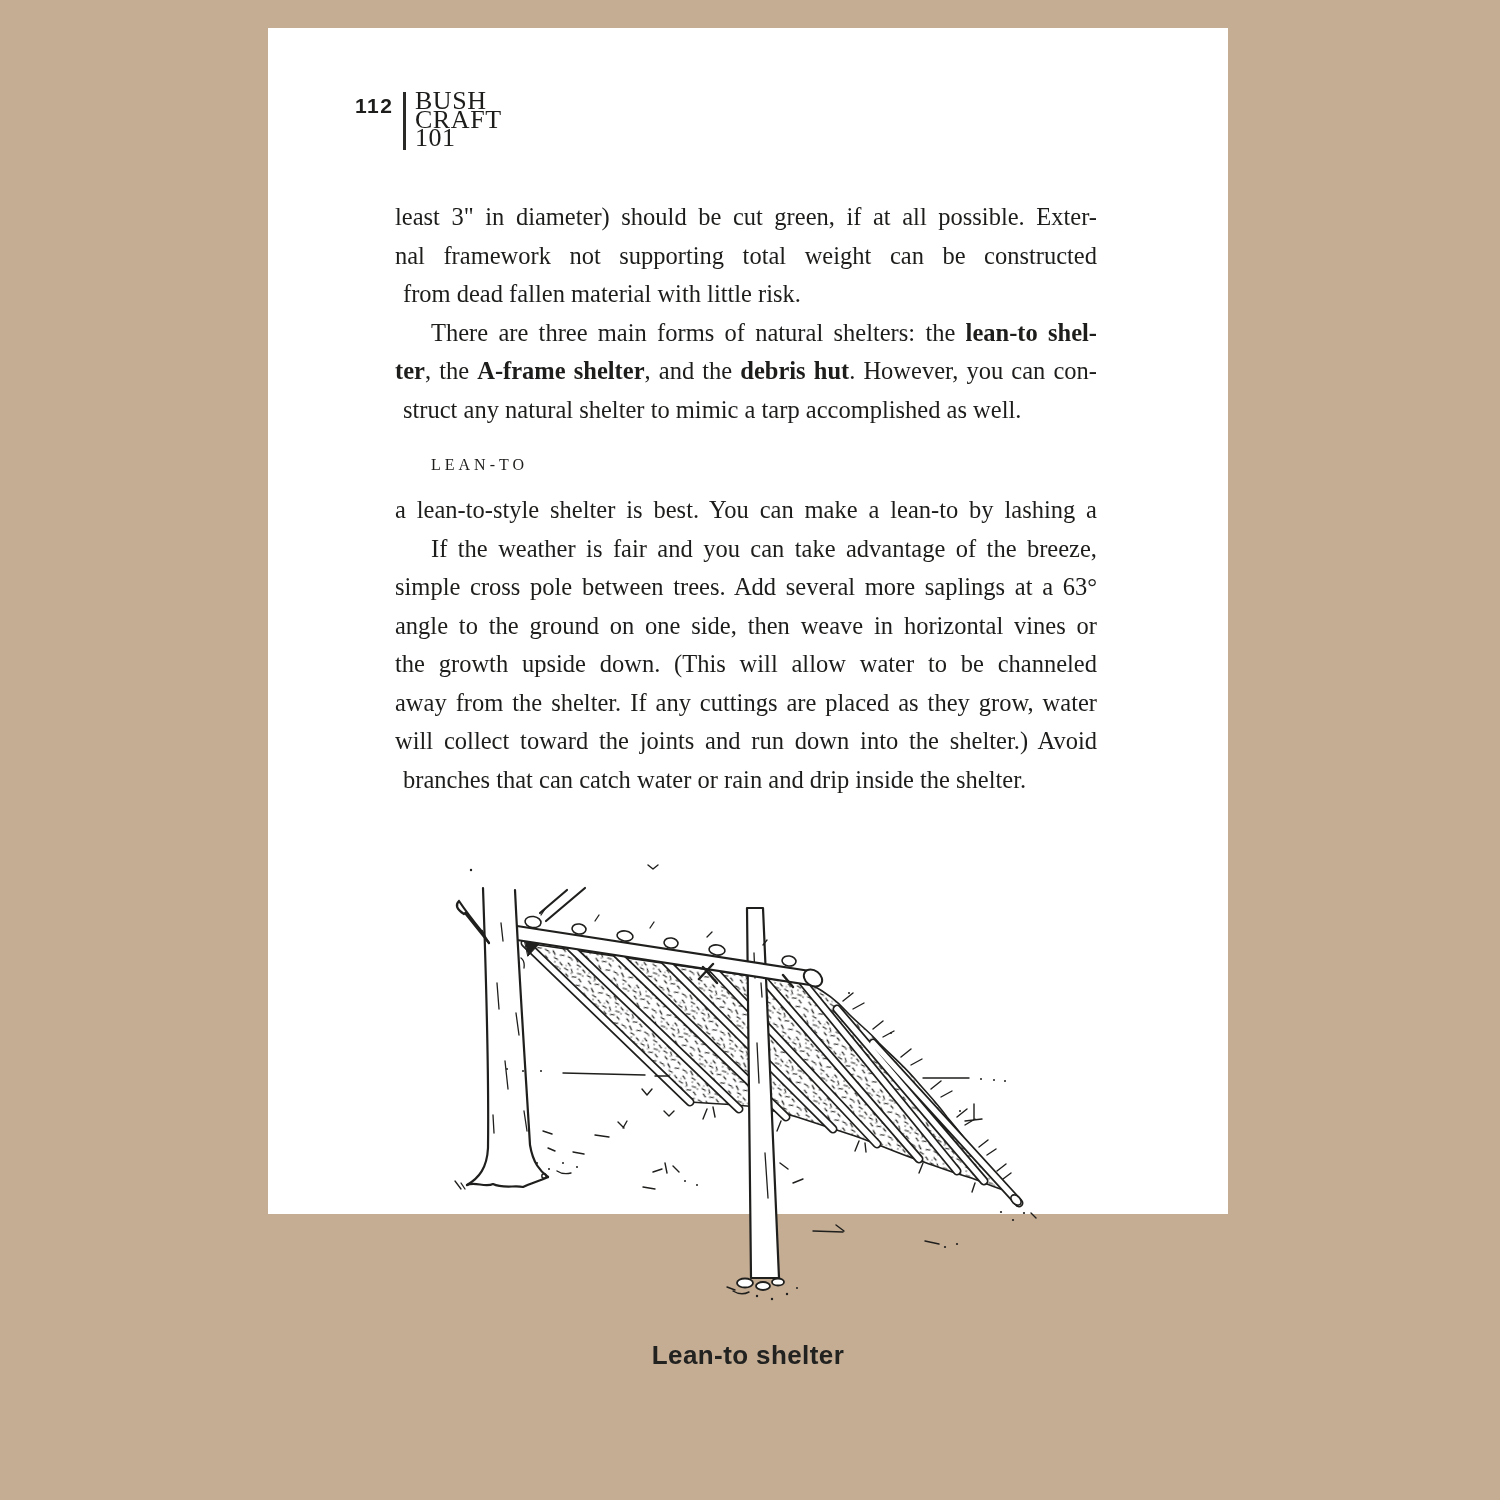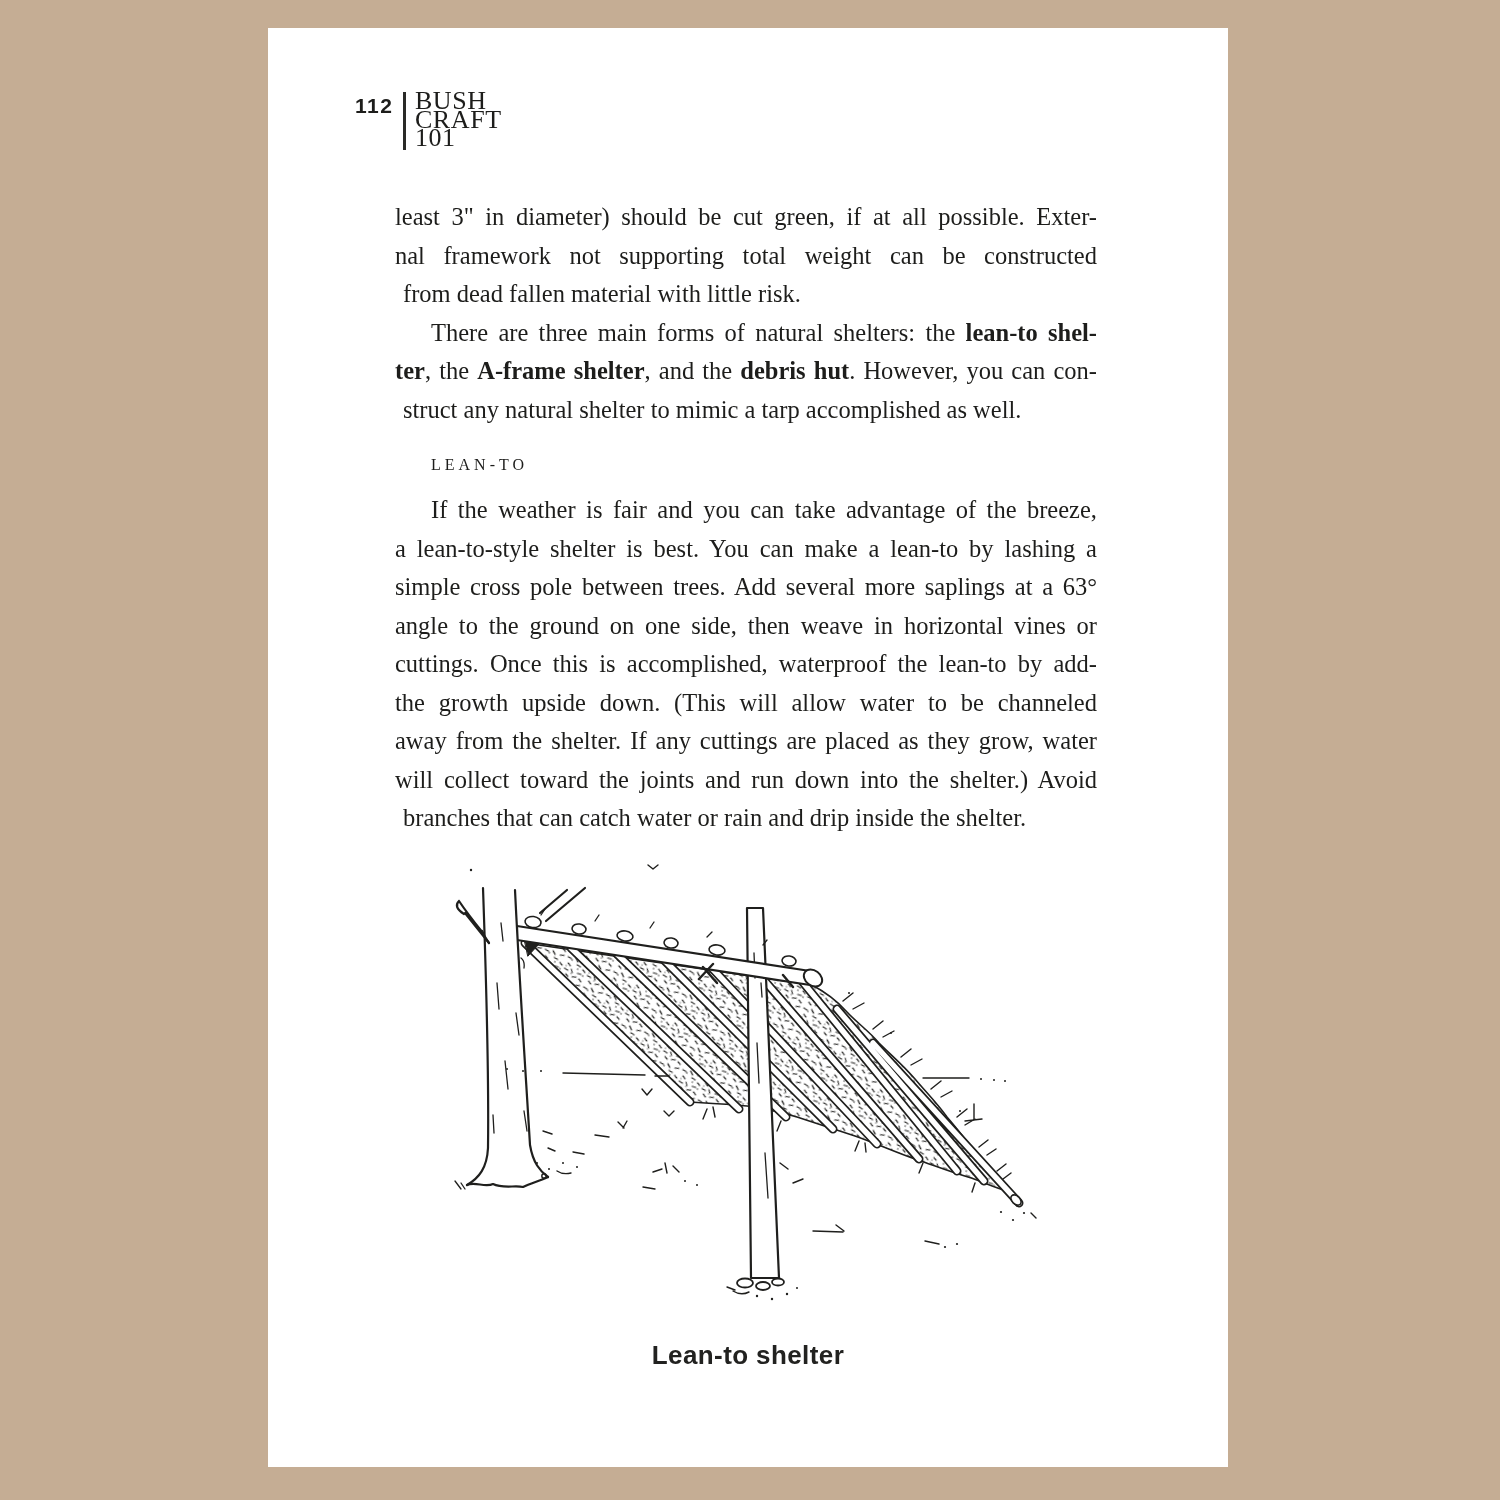--- a/index.html
+++ b/index.html
@@ -4,21 +4,21 @@
 <style>
   :root { --ink:#1d1d1b; }
   * { box-sizing: border-box; }
   body { margin:0; }
   .canvas {
     position:relative; width:1500px; height:1500px; overflow:hidden;
     background:#c5ad94; font-family:"Liberation Serif","DejaVu Serif",serif;
     color:var(--ink);
   }
   .paper {
-    position:absolute; left:268px; top:28px; width:960px; height:1439px;
+    position:absolute; left:268px; top:28px; width:960px; height:1186px;
     background:#ffffff;
   }
   
   .hdr { position:absolute; left:87px; top:64px; display:flex; align-items:flex-start; }
   .pagenum {
     font-family:"Liberation Sans","DejaVu Sans",sans-serif; font-weight:700;
     font-size:21px; letter-spacing:1.5px; line-height:1; margin-top:3px;
   }
   .hdr-bar { width:2.5px; height:58px; background:#2a2a28; margin:0 9px 0 10px; }
   .booktitle { font-size:26px; line-height:18.5px; letter-spacing:0.6px; }
@@ -62,25 +62,24 @@
       <div id="paras-before">
           <div class="line"><span>least 3" in diameter) should be cut green, if at all possible. Exter-</span></div>
           <div class="line"><span>nal framework not supporting total weight can be constructed</span></div>
           <div class="line last"><span>from dead fallen material with little risk.</span></div>
           <div class="line indent"><span>There are three main forms of natural shelters: the </span><b>lean-to shel-</b></div>
           <div class="line"><b>ter</b><span>, the </span><b>A-frame shelter</b><span>, and the </span><b>debris hut</b><span>. However, you can con-</span></div>
           <div class="line last"><span>struct any natural shelter to mimic a tarp accomplished as well.</span></div>
         </div>
       <div class="section-heading">LEAN-TO</div>
       <div id="paras-after">
+          <div class="line"><span>a lean-to-style shelter is best. You can make a lean-to by lashing a</span></div>
           <div class="line indent"><span>If the weather is fair and you can take advantage of the breeze,</span></div>
-          <div class="line"><span>a lean-to-style shelter is best. You can make a lean-to by lashing a</span></div>
           <div class="line"><span>simple cross pole between trees. Add several more saplings at a 63°</span></div>
           <div class="line"><span>angle to the ground on one side, then weave in horizontal vines or</span></div>
-          <div class="line"><span>cuttings. Once this is accomplished, waterproof the lean-to by add-</span></div>
           <div class="line"><span>the growth upside down. (This will allow water to be channeled</span></div>
           <div class="line"><span>away from the shelter. If any cuttings are placed as they grow, water</span></div>
           <div class="line"><span>will collect toward the joints and run down into the shelter.) Avoid</span></div>
           <div class="line last"><span>branches that can catch water or rain and drip inside the shelter.</span></div>
         </div>
     </div>
 
     <div class="figure">
       <svg viewBox="0 0 600 445" fill="none" stroke-linecap="round" stroke-linejoin="round" color="#1f1f1d">
         <defs>

